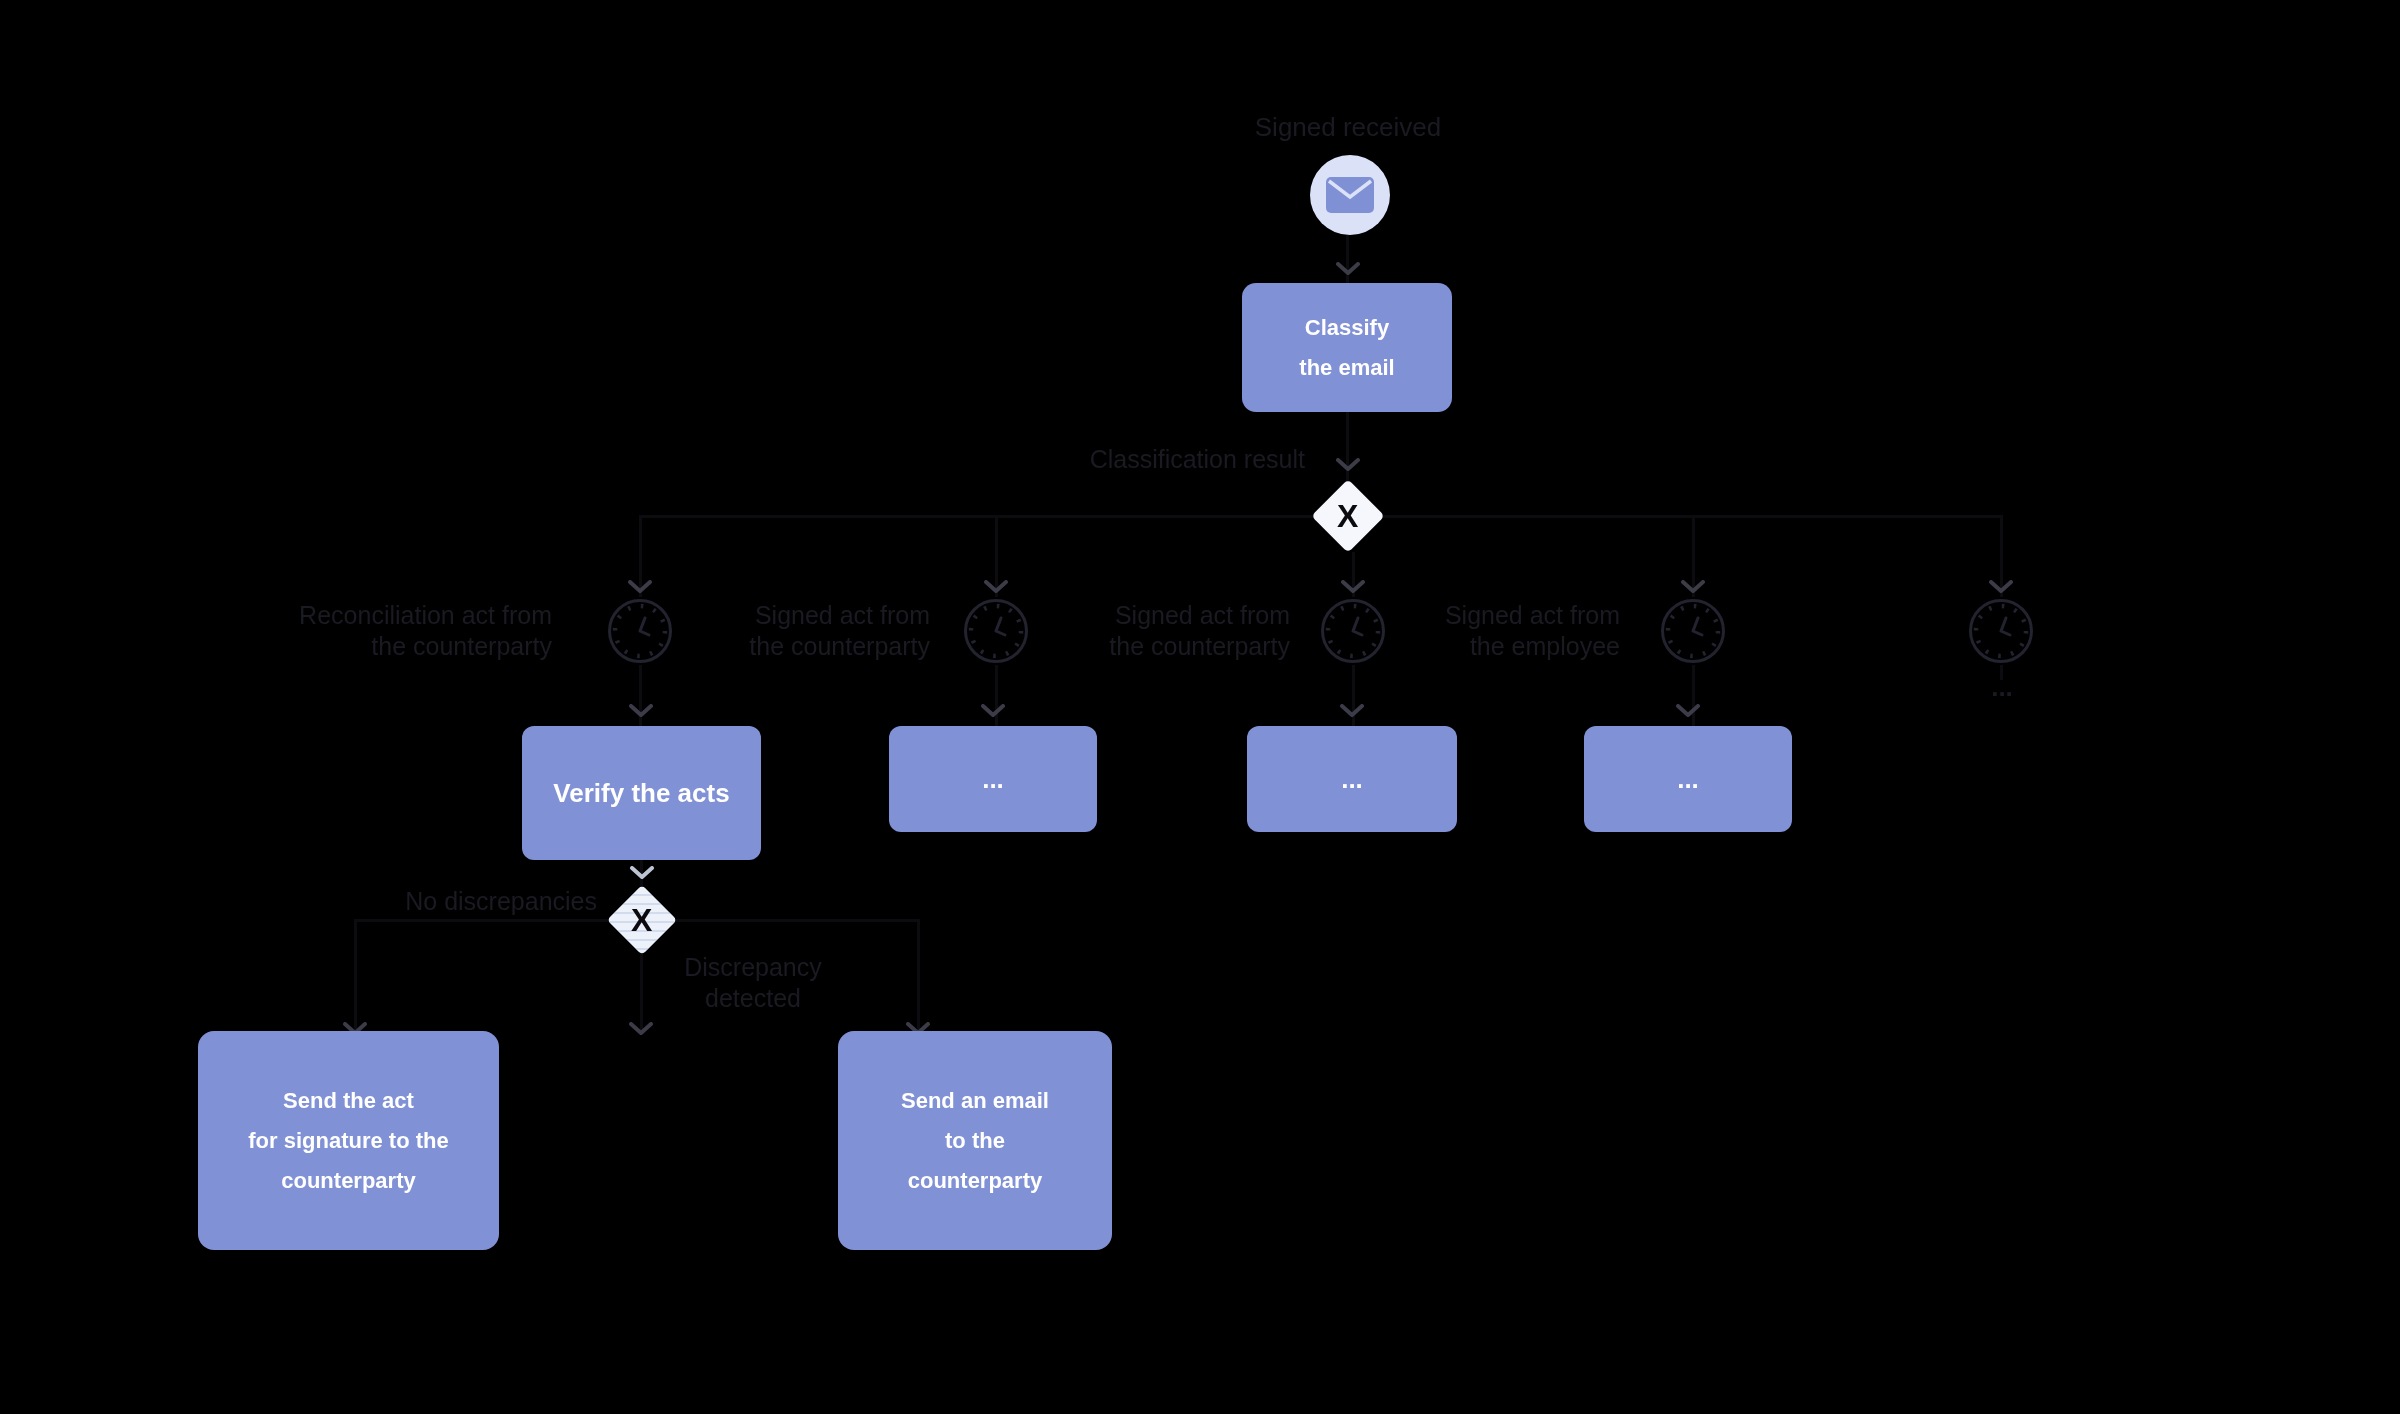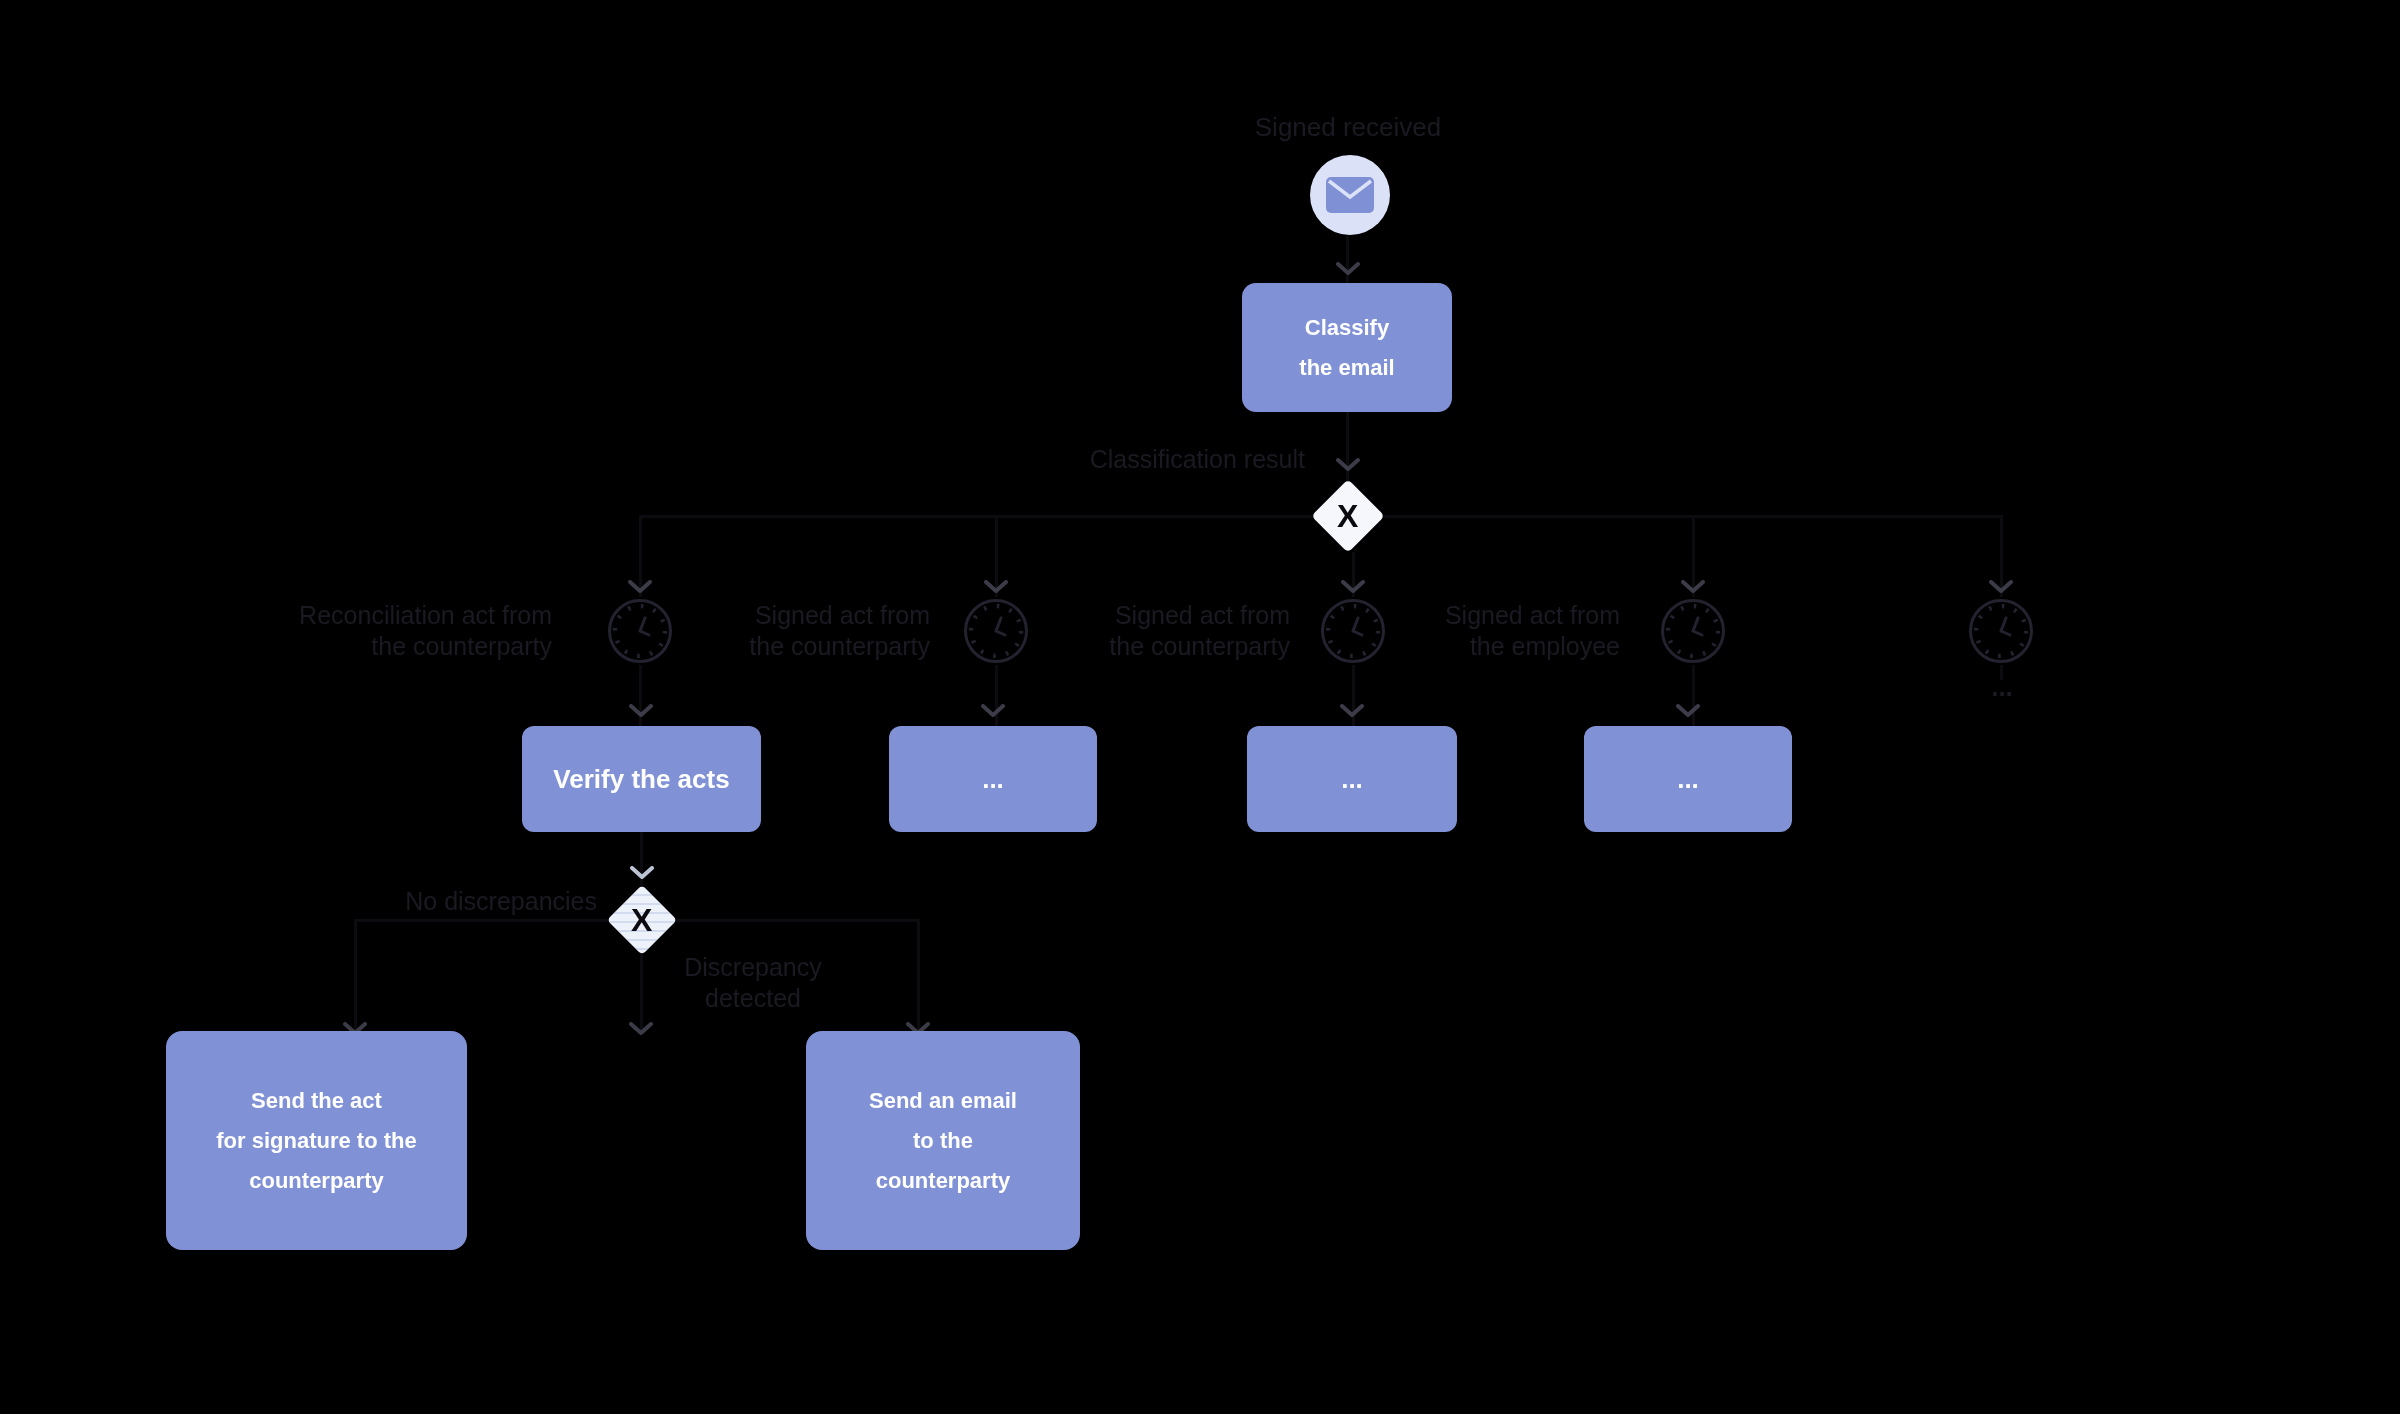--- a/index.html
+++ b/index.html
@@ -7,21 +7,21 @@
   #stage{position:relative;width:2400px;height:1414px;background:var(--background);overflow:hidden;}
 
   .lbl{position:absolute;color:var(--label-text);font-size:25px;line-height:31px;font-weight:500;white-space:nowrap;}
   .lbl.right{text-align:right;}
   .lbl.center{text-align:center;}
 
   .task{position:absolute;background:var(--task-fill);color:var(--task-text);border-radius:14px;
         display:flex;flex-direction:column;align-items:center;justify-content:center;
         font-weight:700;font-size:22px;line-height:40px;text-align:center;}
   .task.mid{font-size:26px;border-radius:12px;}
-  .task.big{border-radius:16px;}
+  .task.big{border-radius:16px;margin-left:32px;}
 
   .event-circle{position:absolute;width:80px;height:80px;border-radius:50%;background:var(--event-bg);
         display:flex;align-items:center;justify-content:center;}
   .envelope-rect{fill:var(--envelope);}
   .envelope-flap{fill:none;stroke:var(--event-bg);stroke-width:3.5;}
 
   .gateway{position:absolute;width:52px;height:52px;background:var(--gateway-fill);border-radius:5px;
         transform:rotate(45deg);display:flex;align-items:center;justify-content:center;}
   .gateway.hatch{width:50px;height:50px;background-color:var(--gateway2-fill);
         background-image:repeating-linear-gradient(135deg,rgba(150,170,215,0.30) 0 2px,transparent 2px 9px);}
@@ -154,21 +154,21 @@
   <svg class="chev" style="left:980px;top:704px;" viewBox="0 0 26 14">
       <polyline points="3,2 13,11 23,2"></polyline>
     </svg>
   <svg class="chev" style="left:1339px;top:704px;" viewBox="0 0 26 14">
       <polyline points="3,2 13,11 23,2"></polyline>
     </svg>
   <svg class="chev" style="left:1675px;top:704px;" viewBox="0 0 26 14">
       <polyline points="3,2 13,11 23,2"></polyline>
     </svg>
 
-  <div class="task mid" style="left:522px;top:726px;width:239px;height:106px;text-align:right;">
+  <div class="task mid" style="left:522px;top:726px;width:239px;height:134px;text-align:right;">
     <span>Verify the acts</span>
   </div>
   <div class="task mid" style="left:889px;top:726px;width:208px;height:106px;">
     <span>...</span>
   </div>
   <div class="task mid" style="left:1247px;top:726px;width:210px;height:106px;">
     <span>...</span>
   </div>
   <div class="task mid" style="left:1584px;top:726px;width:208px;height:106px;">
     <span>...</span>

